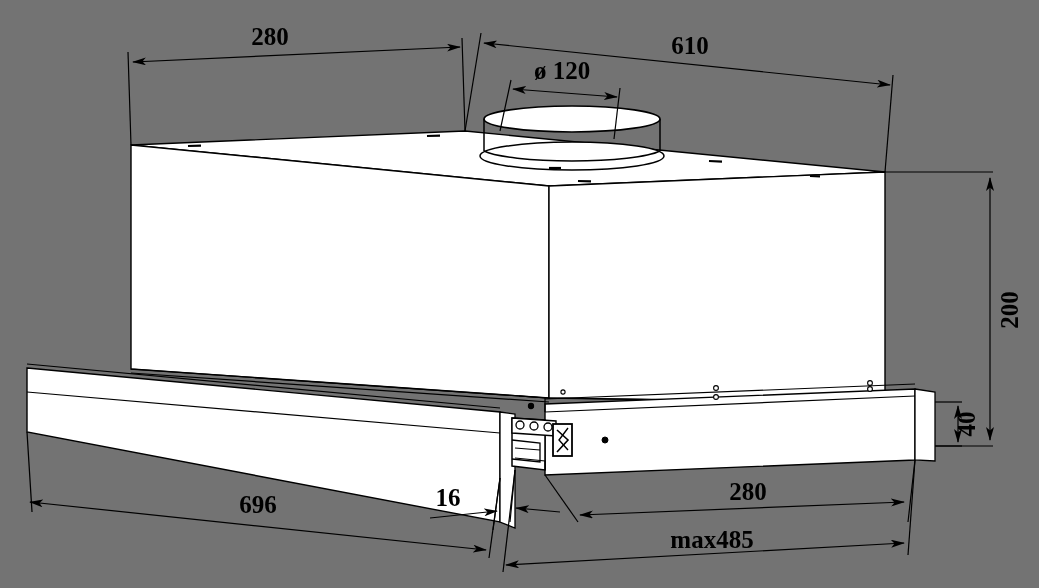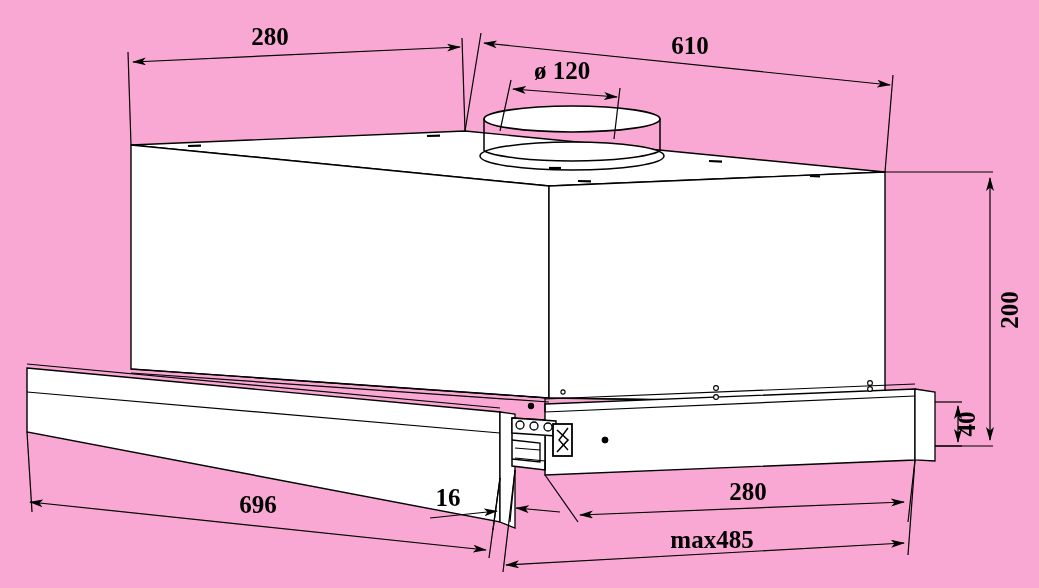--- a/index.html
+++ b/index.html
@@ -1,21 +1,21 @@
 <!DOCTYPE html>
 <html><head>
 <meta charset="utf-8">
 <title>Cooker Hood Technical Drawing</title>
 <style>
   html,body{margin:0;padding:0;background:#ffffff;}
   body{
     font-family:"Liberation Serif", serif;
     width:1039px;height:588px;overflow:hidden;position:relative;
   }
-  #sheet{position:relative;width:1039px;height:588px;background:#f9a8d4;}
+  #sheet{position:relative;width:1039px;height:588px;background:#737373;}
   #sheet svg{position:absolute;top:0;left:0;width:1039px;height:588px;}
   .dimtext{
     font-family:"Liberation Serif", serif;
     font-weight:bold;
     fill:#000;
     font-size:25px;
     letter-spacing:0px;
   }
 </style>
 </head>

